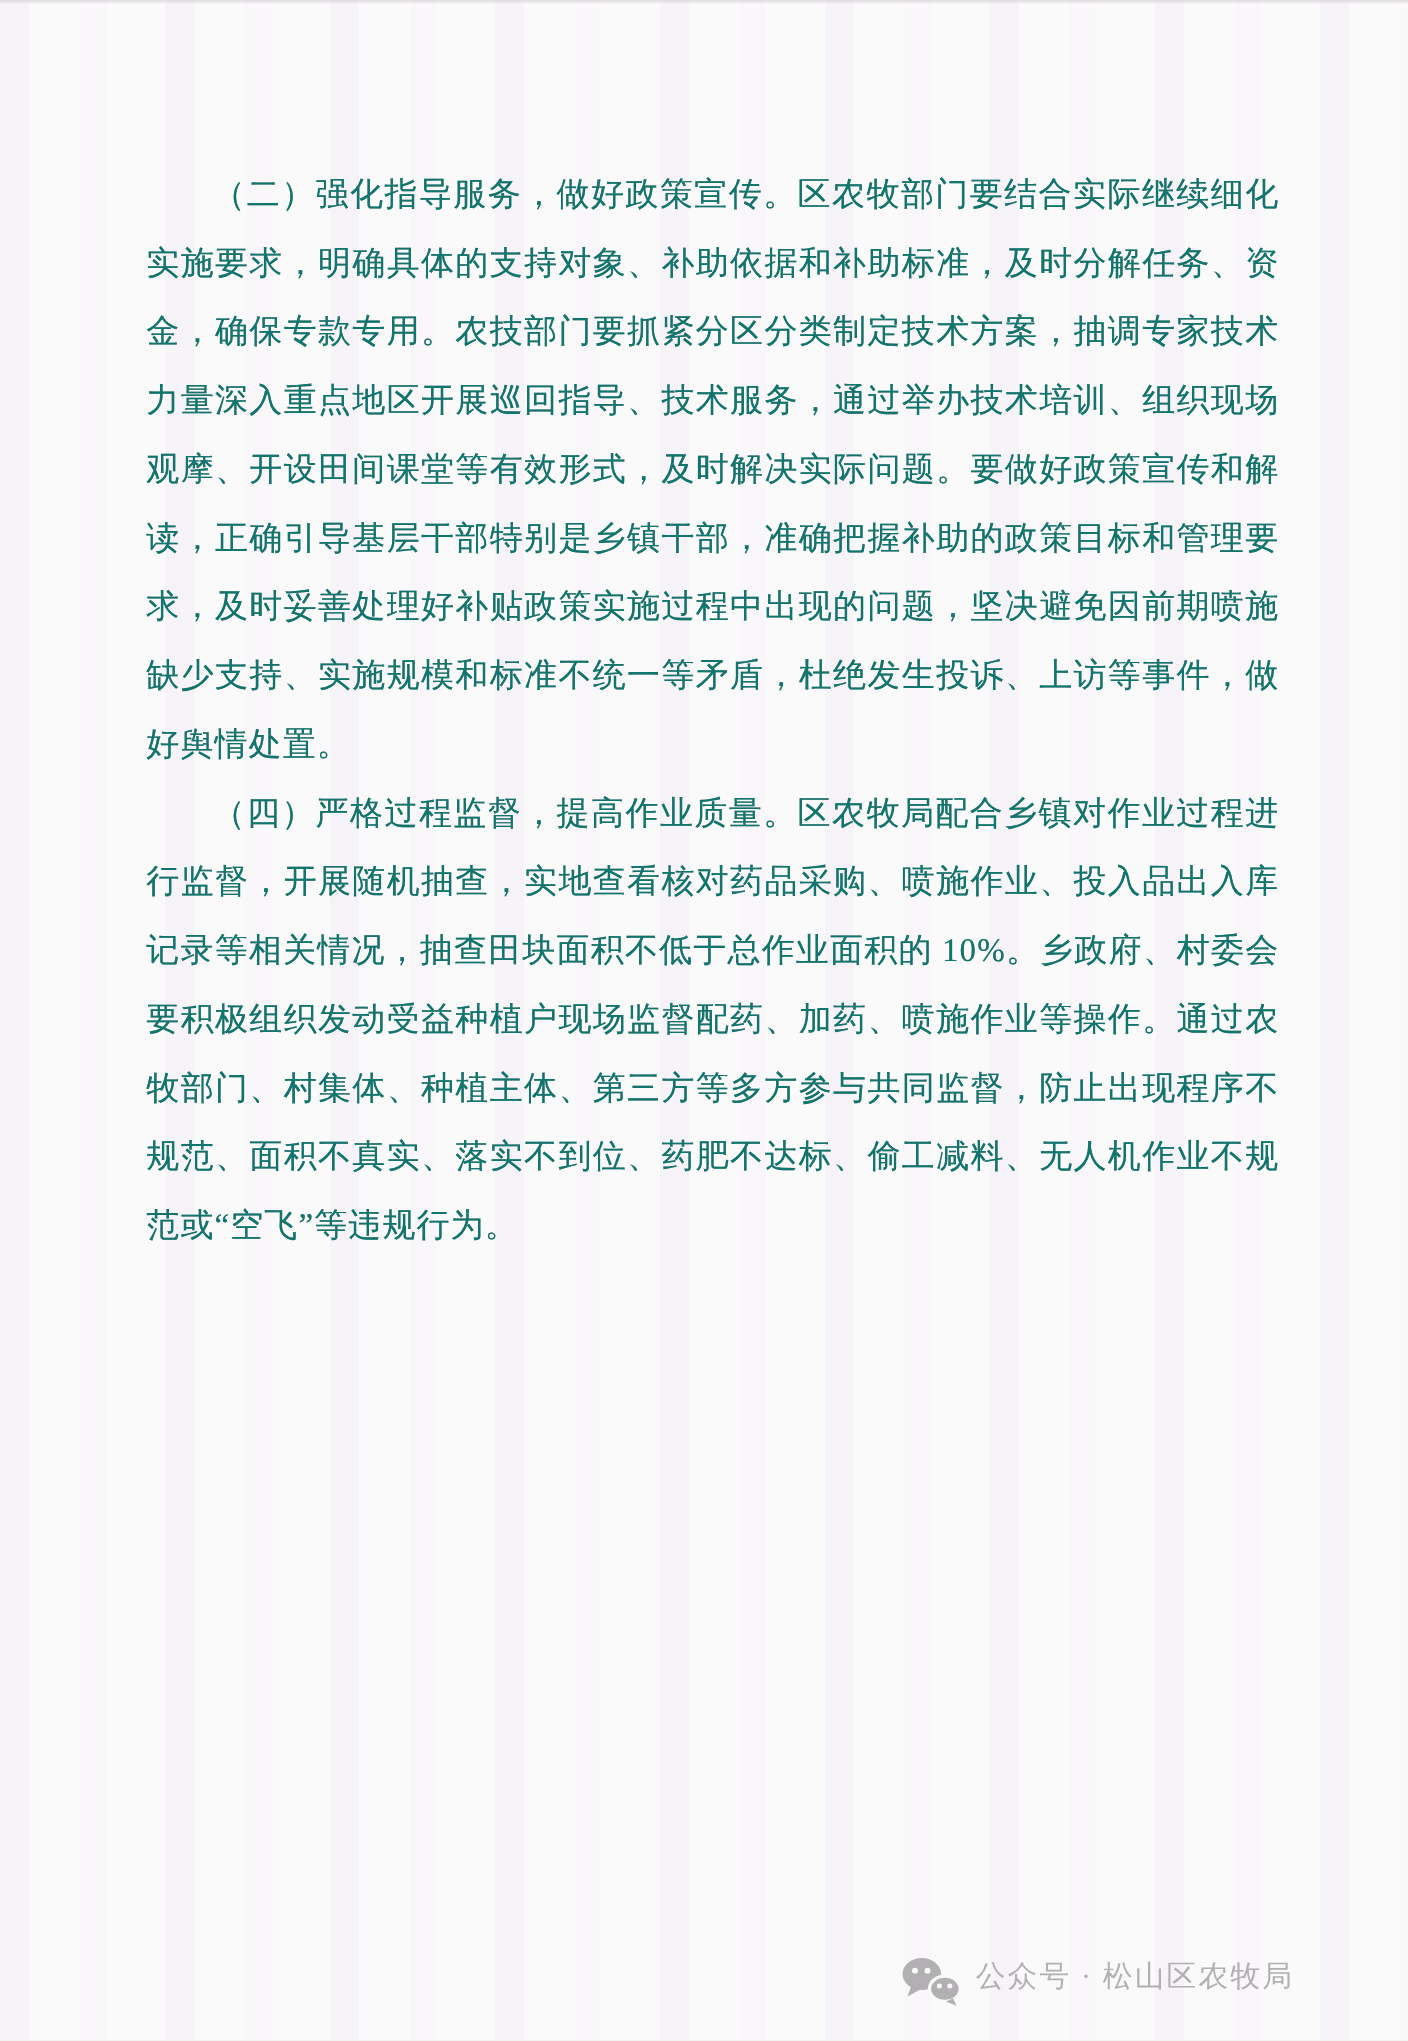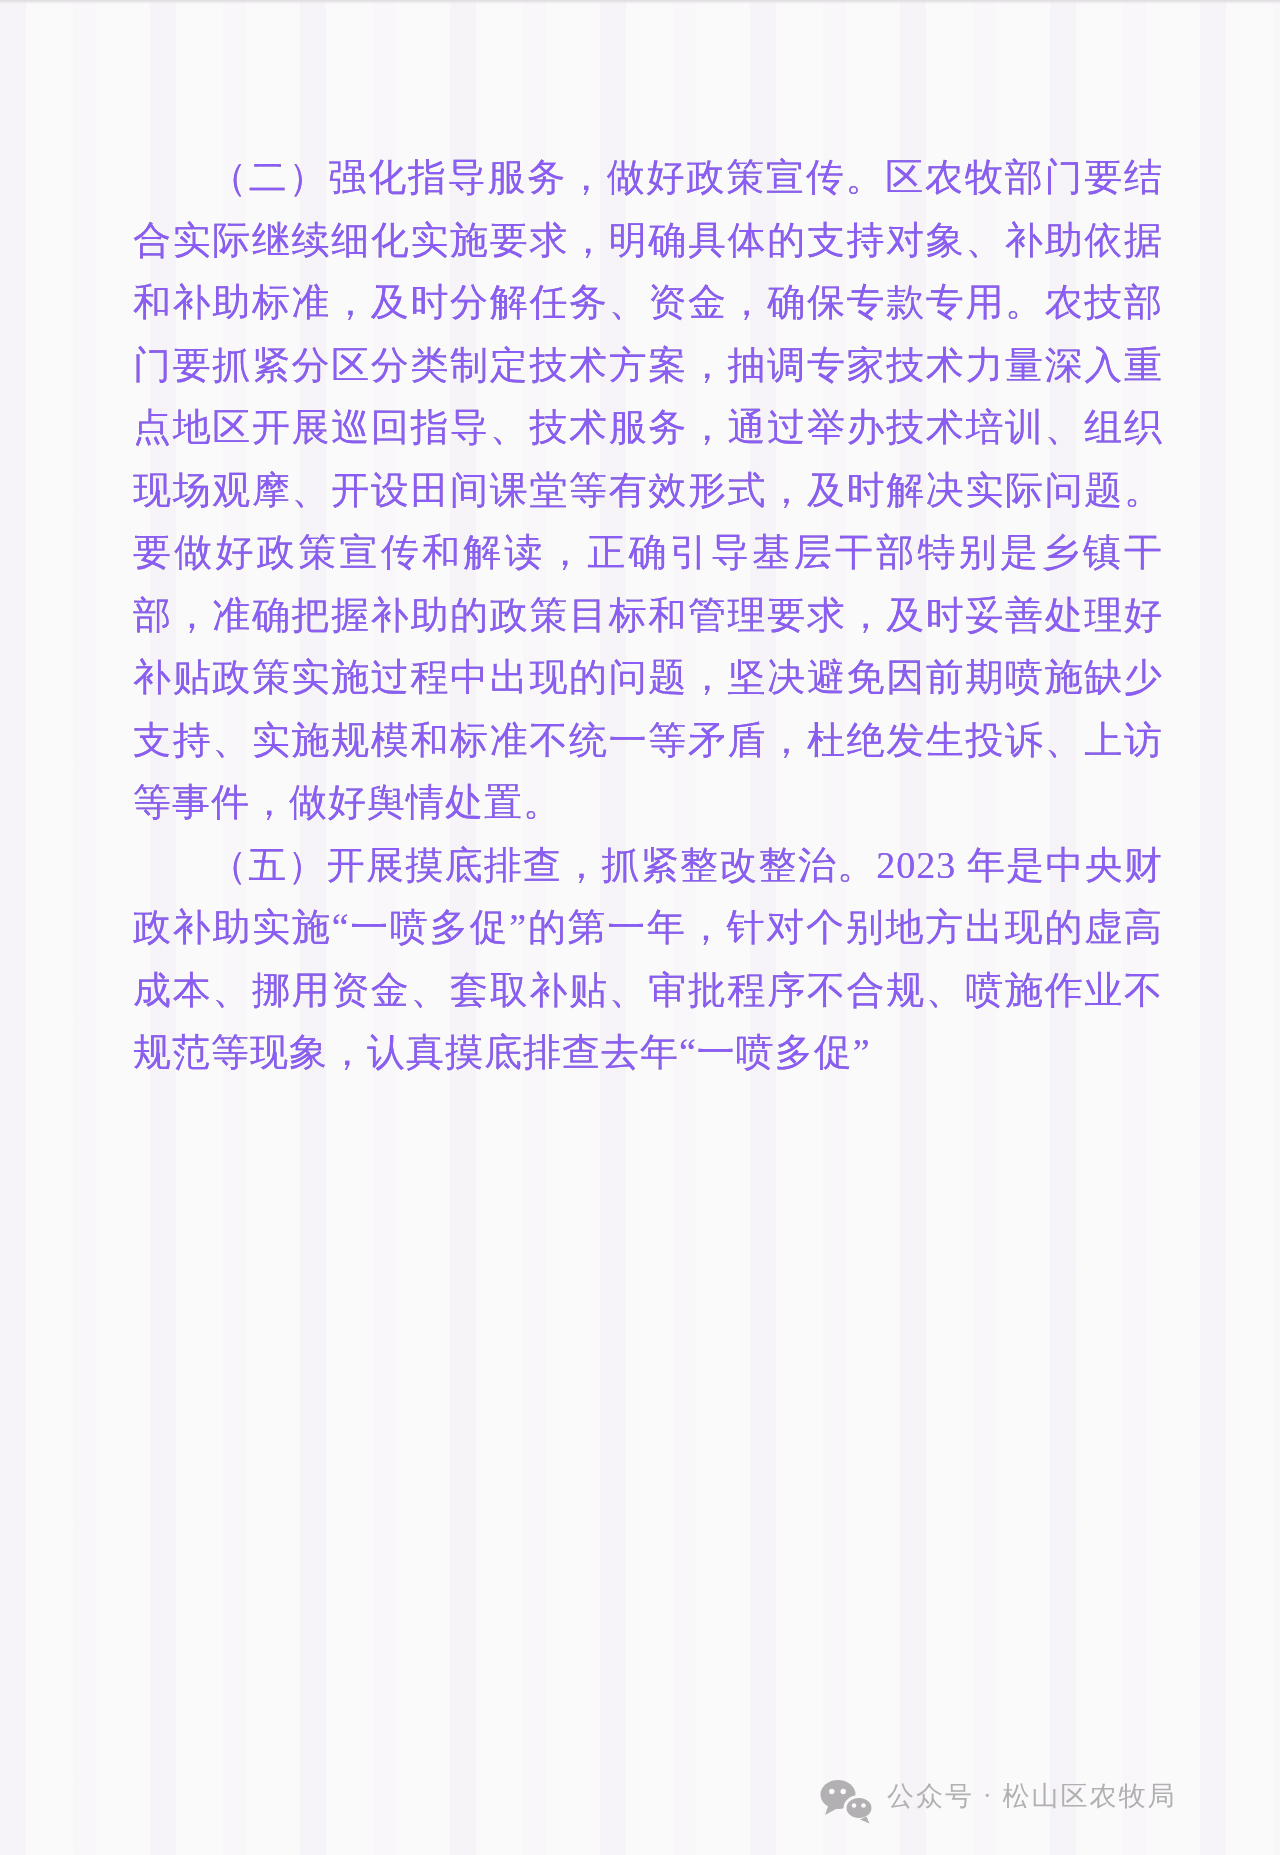--- a/index.html
+++ b/index.html
@@ -33,22 +33,22 @@
     position: absolute;
     top: 0; left: 0; right: 0;
     height: 4px;
     background: linear-gradient(180deg, #dedade, rgba(222,218,222,0));
   }
   .text-block {
     position: absolute;
     left: 133px;
     right: 117px;
     top: 146px;
-    color: #8b5cf6;
-    font-size: 38px;
+    color: #0f766e;
+    font-size: 30px;
     line-height: 62.5px;
     letter-spacing: 1px;
     text-align: justify;
     text-justify: inter-character;
     text-shadow: 0 0 0.6px rgba(57,58,67,0.55);
   }
   .text-block p {
     margin: 0;
     text-indent: 2em;
   }
@@ -67,21 +67,21 @@
   .wechat-icon { display: block; flex: 0 0 auto; }
 </style>
 </head>
 <body>
 
 <div class="page">
   <div class="scan-edge-top"></div>
 
   <div class="text-block">
     <p>（二）强化指导服务，做好政策宣传。区农牧部门要结合实际继续细化实施要求，明确具体的支持对象、补助依据和补助标准，及时分解任务、资金，确保专款专用。农技部门要抓紧分区分类制定技术方案，抽调专家技术力量深入重点地区开展巡回指导、技术服务，通过举办技术培训、组织现场观摩、开设田间课堂等有效形式，及时解决实际问题。要做好政策宣传和解读，正确引导基层干部特别是乡镇干部，准确把握补助的政策目标和管理要求，及时妥善处理好补贴政策实施过程中出现的问题，坚决避免因前期喷施缺少支持、实施规模和标准不统一等矛盾，杜绝发生投诉、上访等事件，做好舆情处置。</p>
-    <p>（五）开展摸底排查，抓紧整改整治。2023 年是中央财政补助实施“一喷多促”的第一年，针对个别地方出现的虚高成本、挪用资金、套取补贴、审批程序不合规、喷施作业不规范等现象，认真摸底排查去年“一喷多促”</p>
+    <p>（四）严格过程监督，提高作业质量。区农牧局配合乡镇对作业过程进行监督，开展随机抽查，实地查看核对药品采购、喷施作业、投入品出入库记录等相关情况，抽查田块面积不低于总作业面积的 10%。乡政府、村委会要积极组织发动受益种植户现场监督配药、加药、喷施作业等操作。通过农牧部门、村集体、种植主体、第三方等多方参与共同监督，防止出现程序不规范、面积不真实、落实不到位、药肥不达标、偷工减料、无人机作业不规范或“空飞”等违规行为。</p>
   </div>
 
   <div class="watermark">
     <svg class="wechat-icon" width="58" height="46" viewBox="0 0 58 46" aria-hidden="true">
       <g fill="#b3b0b3">
         <ellipse cx="20" cy="16.5" rx="17.5" ry="14.5"></ellipse>
         <path d="M10.5 27 L7 37 L19 30.5 Z"></path>
       </g>
       <circle cx="13.8" cy="13.5" r="2.7" fill="#fbfafb"></circle>
       <circle cx="25.2" cy="13.5" r="2.7" fill="#fbfafb"></circle>

